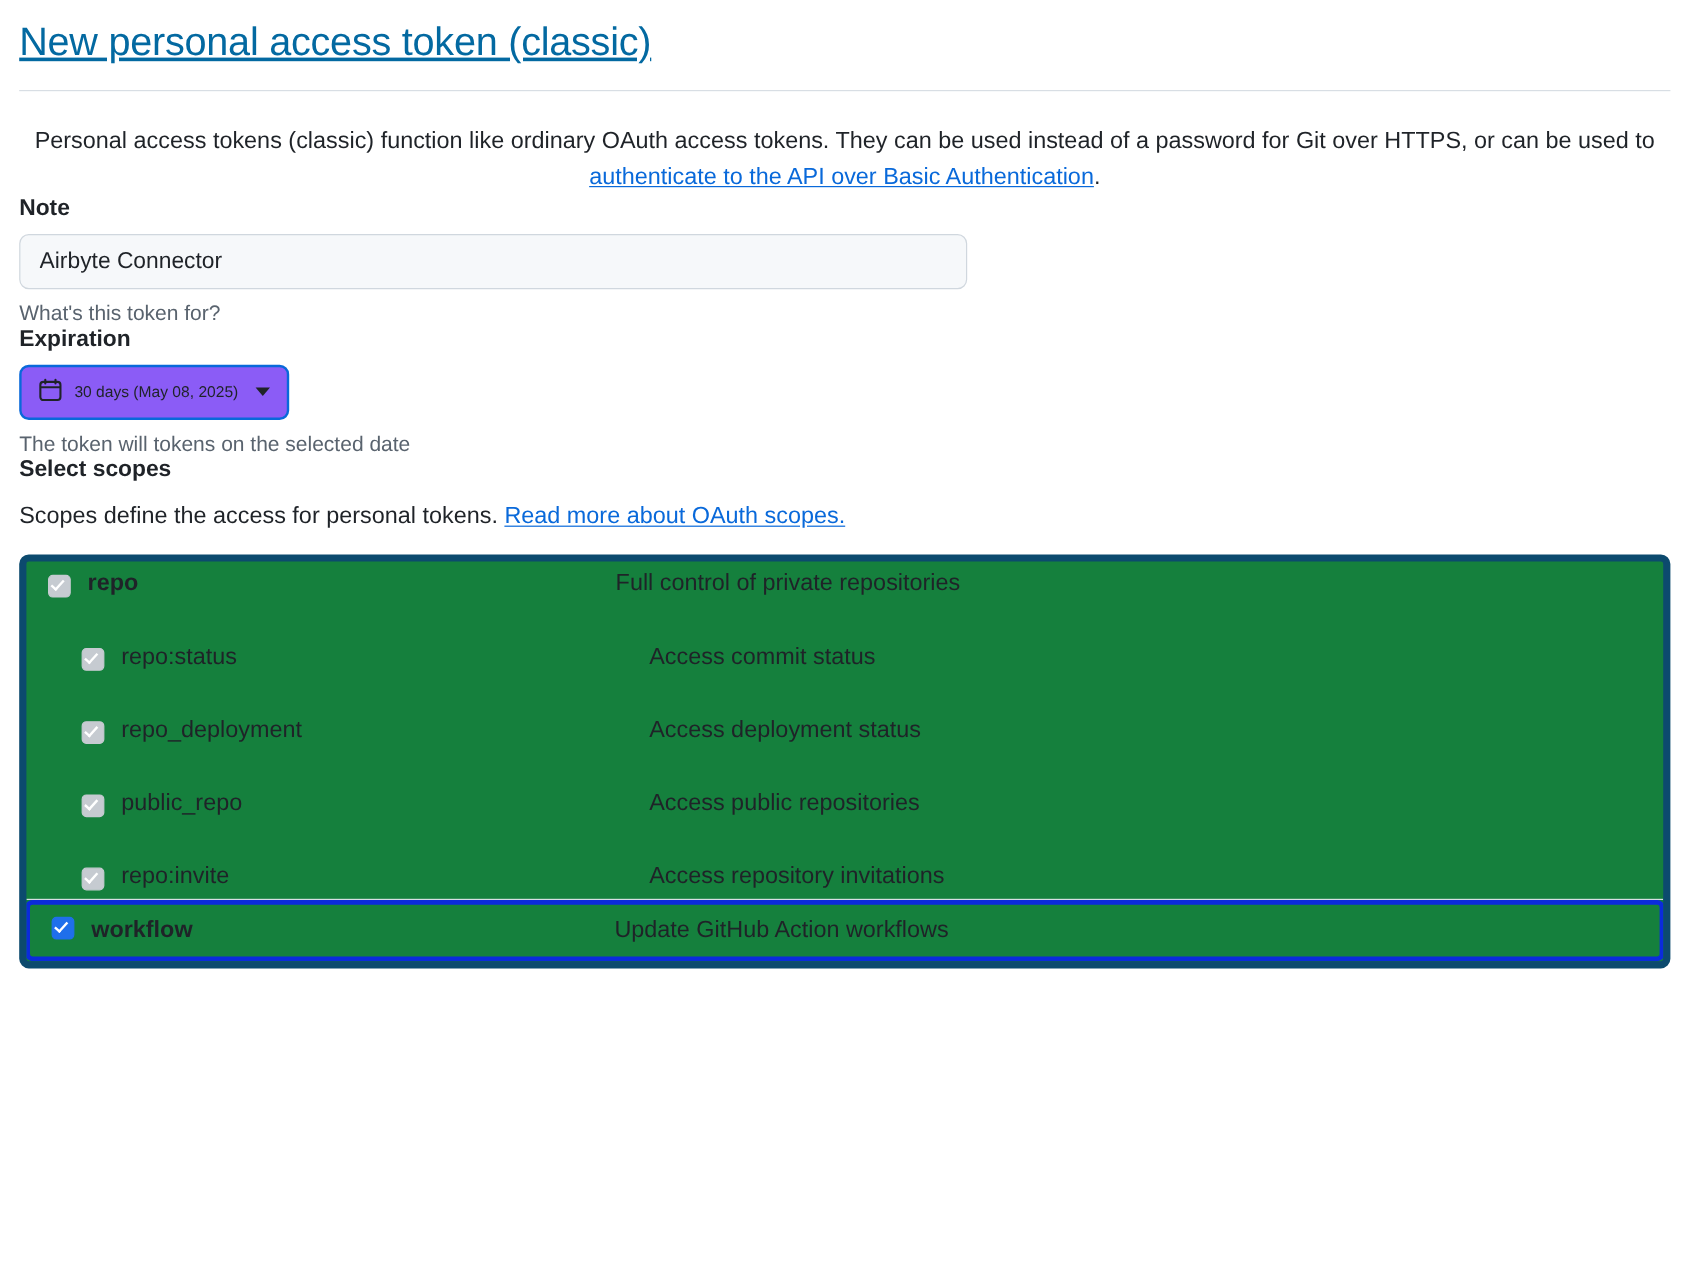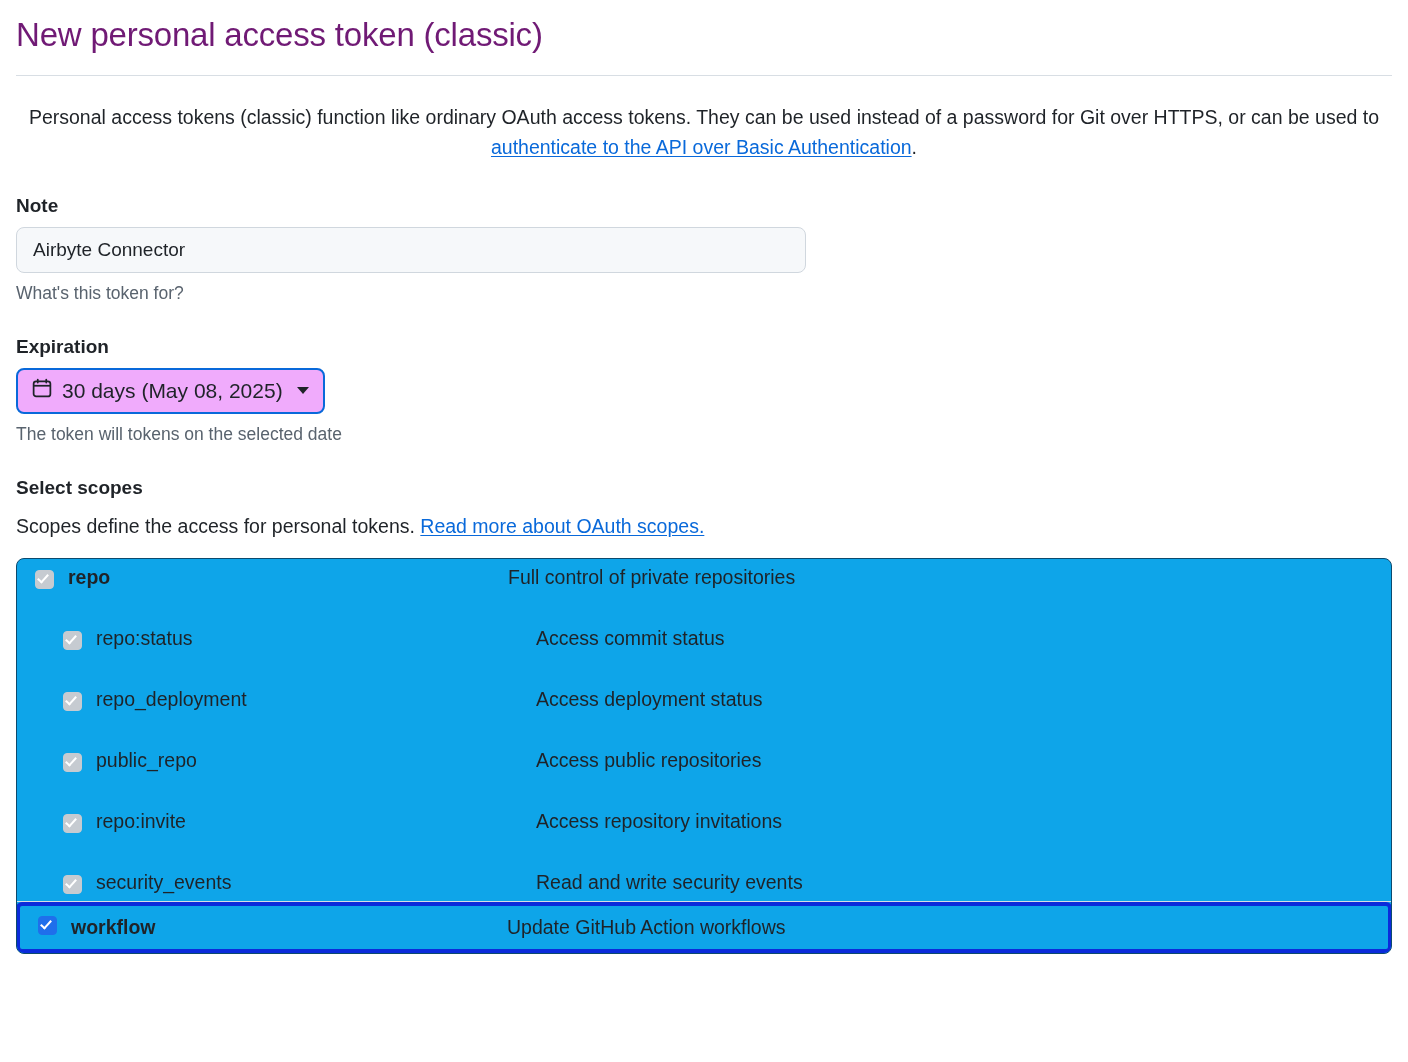--- a/index.html
+++ b/index.html
@@ -17,21 +17,22 @@
     padding: 0 16px;
   }
   
   .page-title {
     font-size: 33px;
     font-weight: 400;
     line-height: 1.25;
     letter-spacing: -0.2px;
     padding-top: 14px;
     margin: 0;
-    color: #701a75;
+    color: #0369a1;
+    text-decoration: underline;
   }
   .title-rule {
     border: 0;
     border-top: 1px solid #d8dee4;
     margin: 20px 0 0 0;
   }
   
   .intro {
     font-size: 19.5px;
     line-height: 1.55;
@@ -42,21 +43,20 @@
   }
   a.link {
     color: #0969da;
     text-decoration: underline;
     text-underline-offset: 2px;
   }
   
   .field-label {
     font-size: 19px;
     font-weight: 700;
-    margin-top: 32px;
     margin-bottom: 10px;
     color: #1f2328;
   }
   .note-input {
     display: block;
     width: 790px;
     height: 46px;
     padding: 6px 16px;
     font-size: 19px;
     font-family: "Liberation Sans", sans-serif;
@@ -73,45 +73,45 @@
   }
   
   .expiration-select {
     display: inline-flex;
     align-items: center;
     gap: 10px;
     height: 46px;
     padding: 0 14px 0 14px;
     border: 2px solid #0969da;
     border-radius: 8px;
-    background: #f0abfc;
-    font-size: 21px;
+    background: #8b5cf6;
+    font-size: 13px;
     cursor: pointer;
     user-select: none;
   }
   .expiration-select .cal-icon { display: block; }
   .expiration-text { font-weight: 400; color: #1f2328; }
   .caret {
     width: 0; height: 0;
     border-left: 6px solid transparent;
     border-right: 6px solid transparent;
     border-top: 7px solid #1f2328;
     margin-left: 4px;
   }
   
   .scopes-desc {
     font-size: 19.5px;
     margin-top: 16px;
     color: #1f2328;
   }
   .scopes-box {
     margin-top: 20px;
-    border: 1px solid #0c4a6e;
+    border: 6px solid #0c4a6e;
     border-radius: 8px;
-    background: #0ea5e9;
+    background: #15803d;
     overflow: hidden;
   }
   .scope-row {
     display: flex;
     align-items: flex-start;
     padding: 7px 0 7px 18px;
   }
   .scope-row.child { padding-left: 46px; margin-top: 24px; }
   .scope-name {
     font-size: 19.5px;
@@ -240,27 +240,20 @@
     </div>
 
     <div class="scope-row child">
       <span class="cb disabled-checked">
           <span class="tick"></span>
         </span>
       <span class="scope-name">repo:invite</span>
       <span class="scope-desc">Access repository invitations</span>
     </div>
 
-    <div class="scope-row child">
-      <span class="cb disabled-checked">
-          <span class="tick"></span>
-        </span>
-      <span class="scope-name">security_events</span>
-      <span class="scope-desc">Read and write security events</span>
-    </div>
 
     <div class="workflow-row-wrap">
       <div class="workflow-row">
         <span class="cb checked">
             <span class="tick"></span>
           </span>
         <span class="scope-name">workflow</span>
         <span class="scope-desc">Update GitHub Action workflows</span>
       </div>
     </div>

